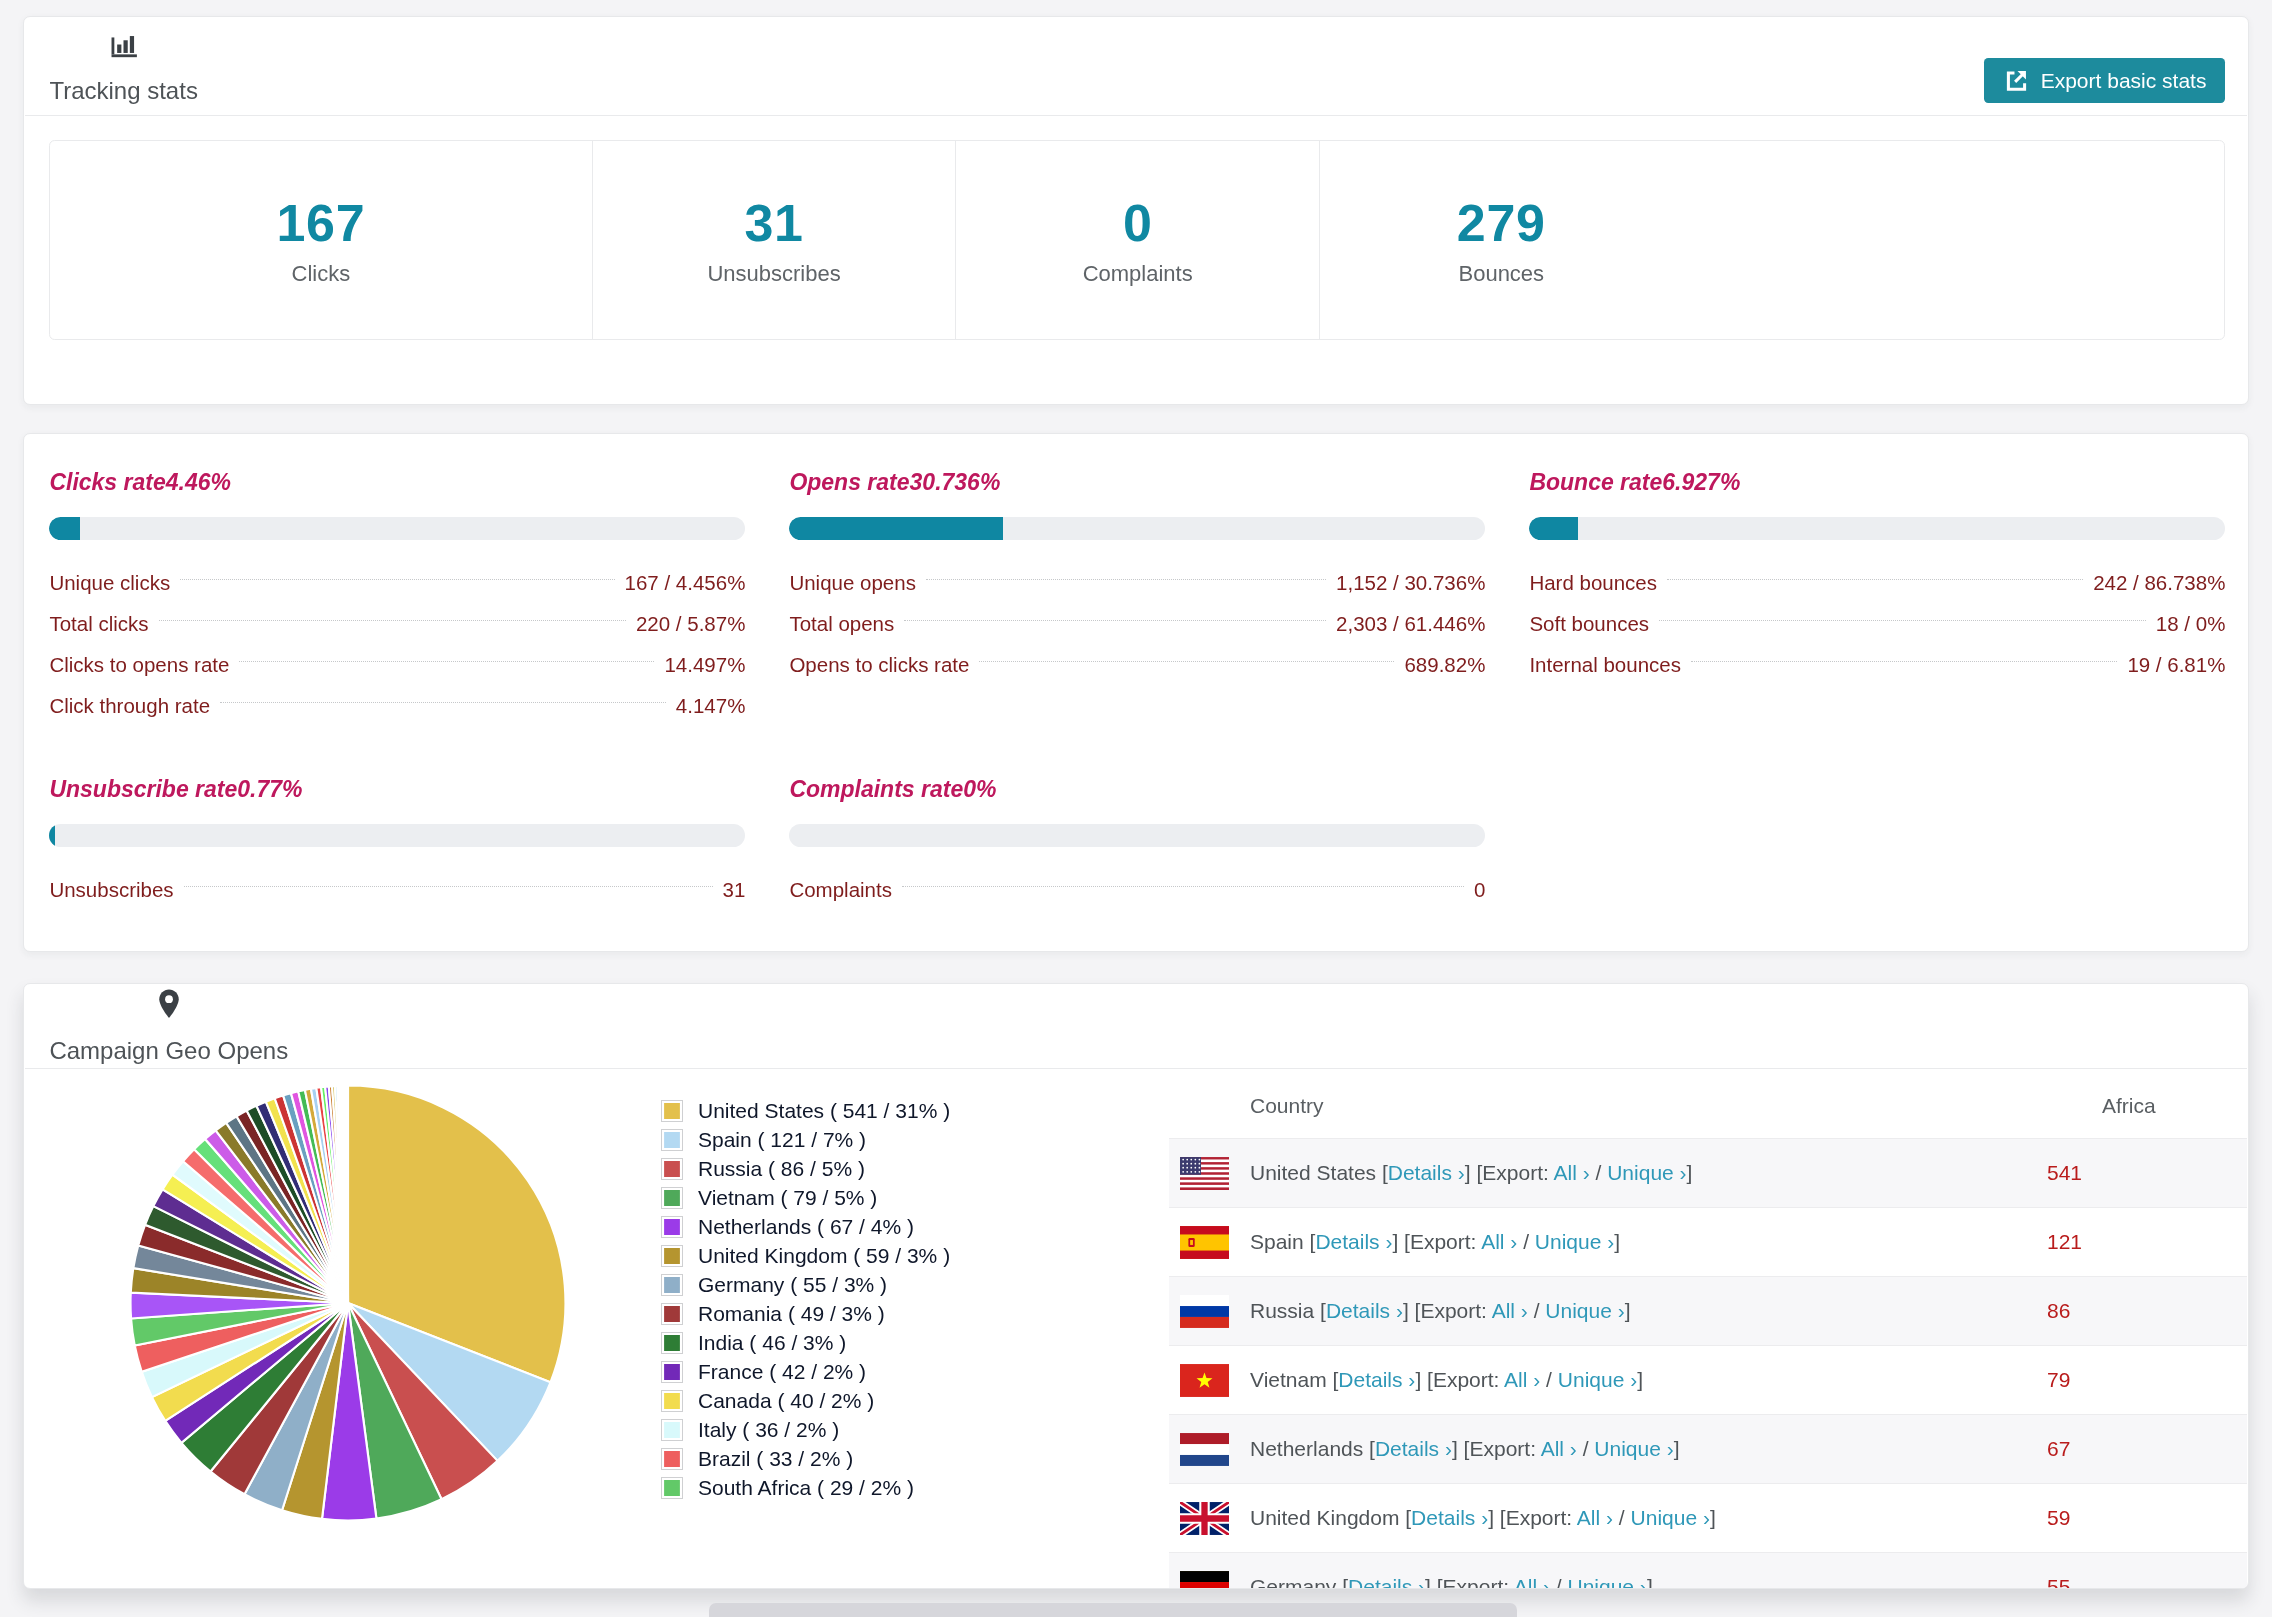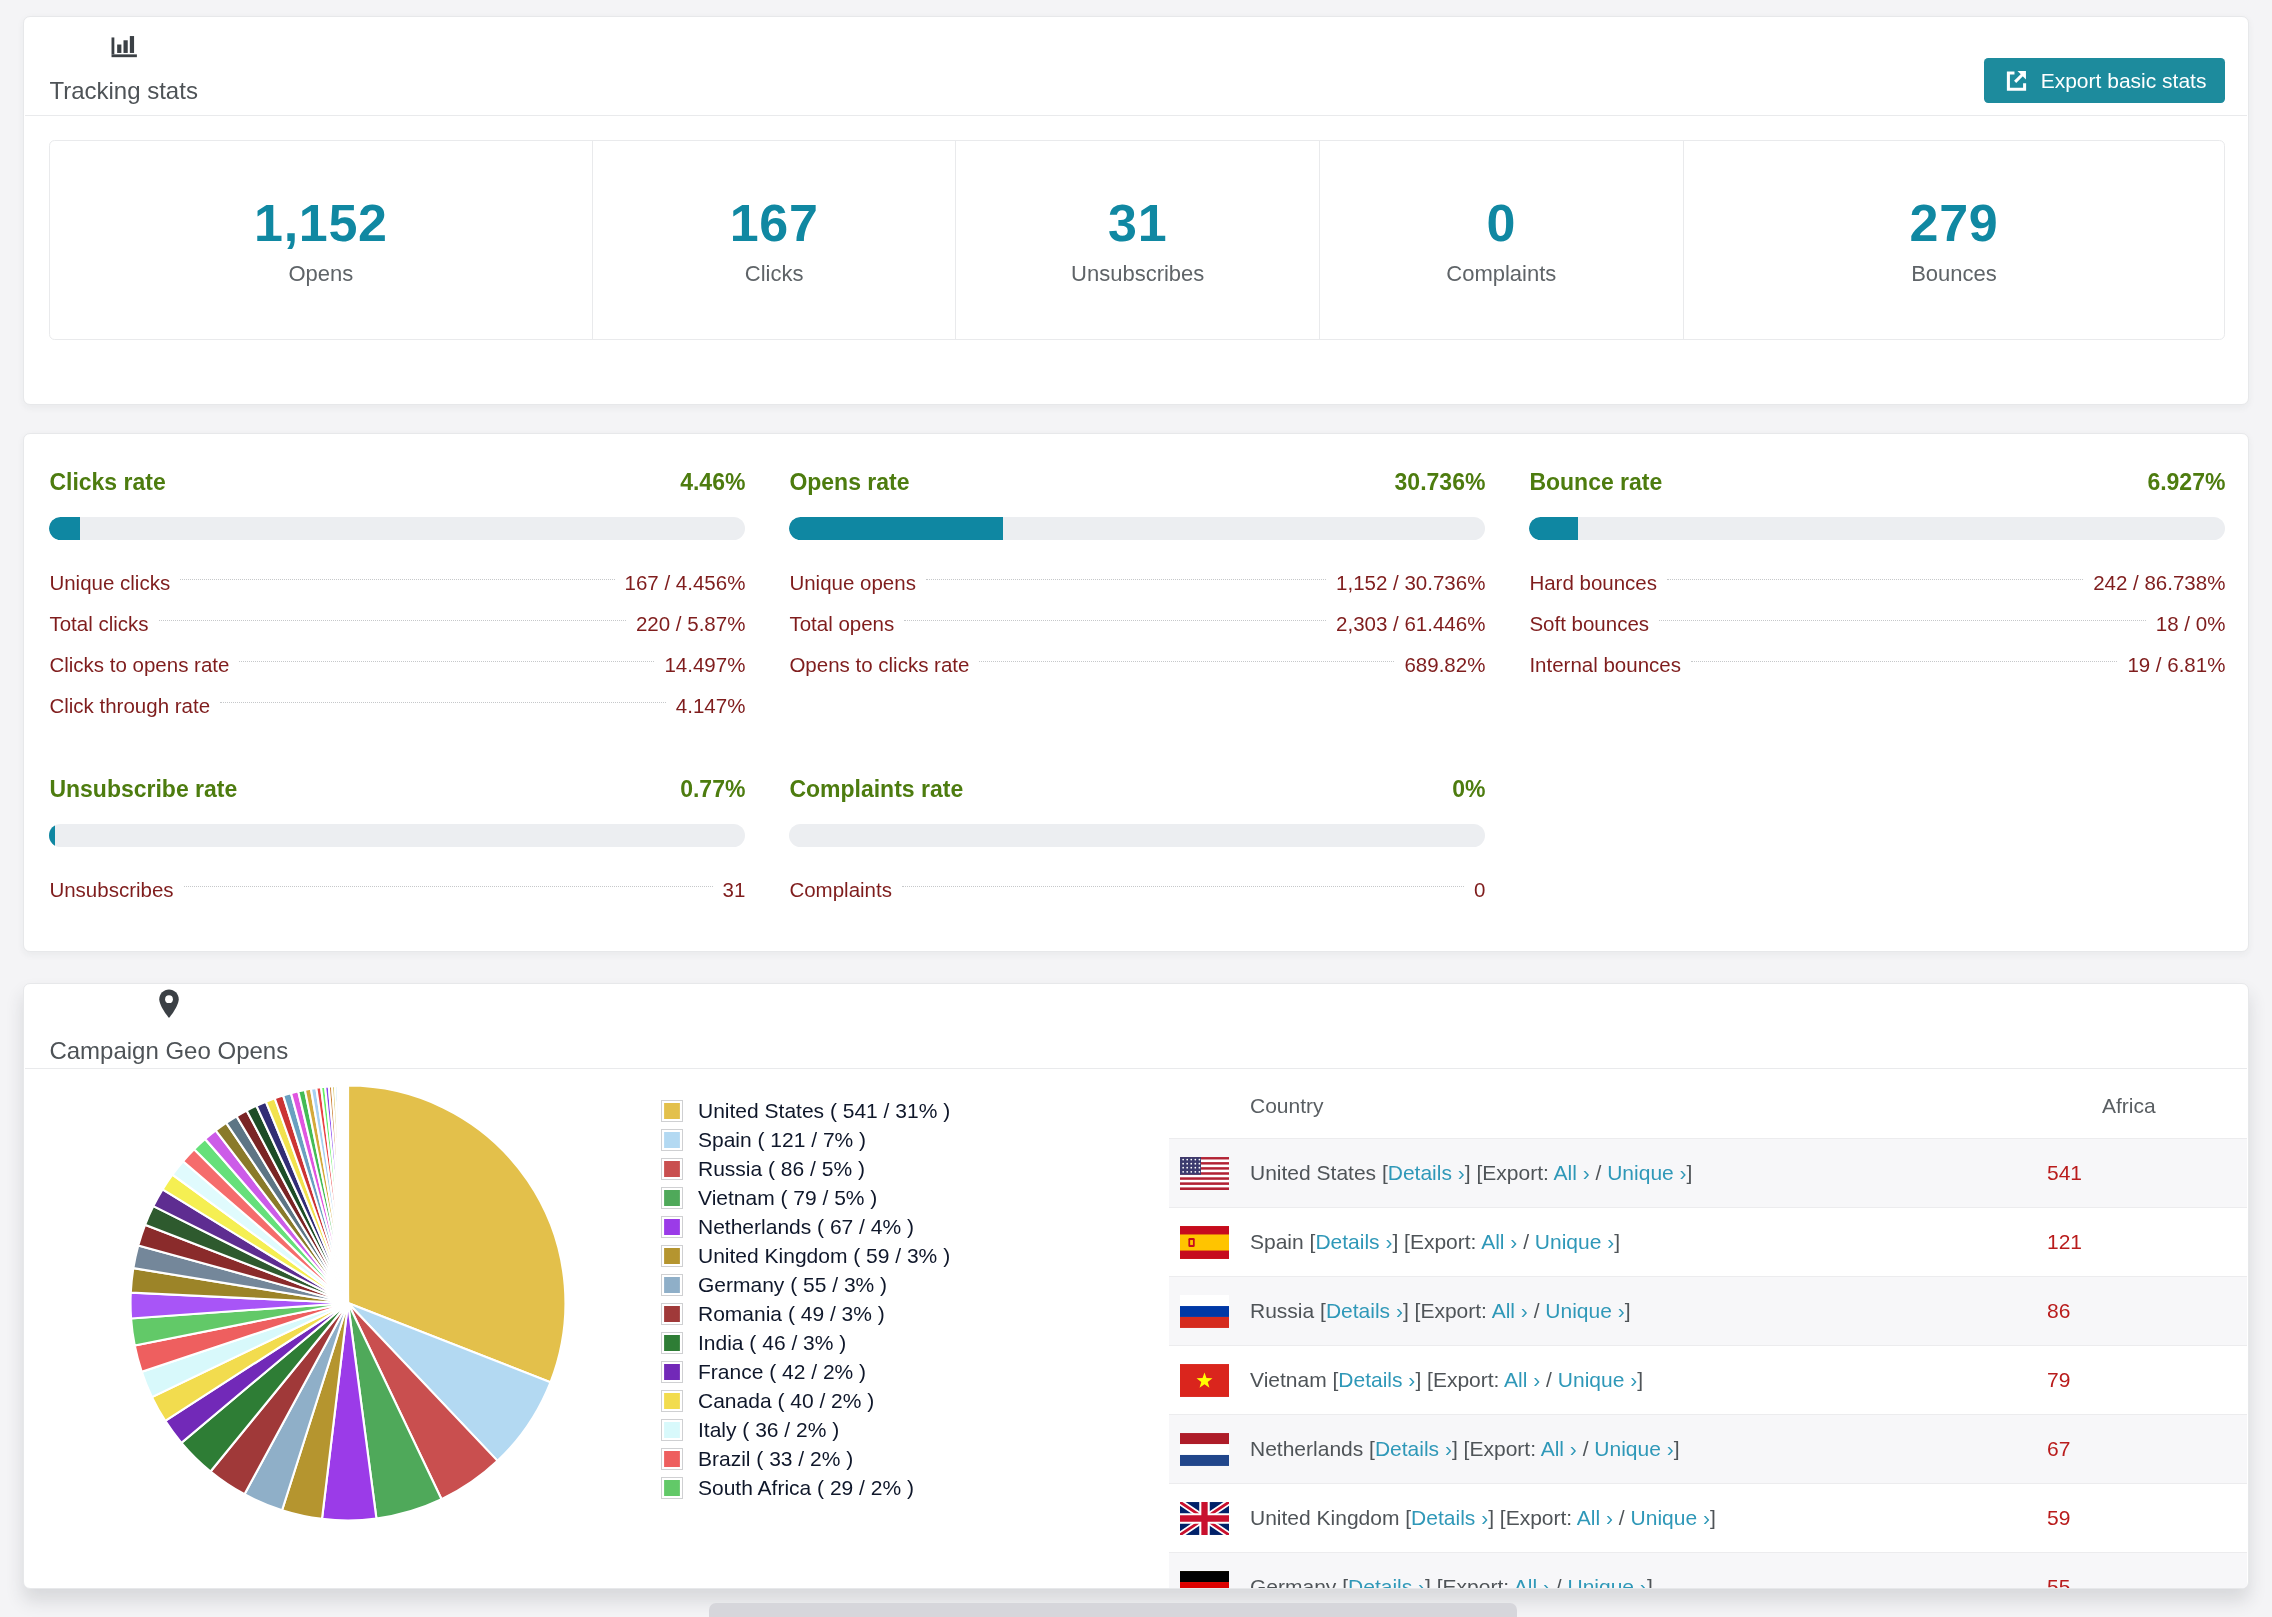--- a/index.html
+++ b/index.html
@@ -37,21 +37,21 @@
   .stat-cell{display:flex;flex-direction:column;align-items:center;justify-content:center;gap:8.5px;border-left:0.7px solid #e9eaec;}
   .stat-cell:first-child{border-left:none;}
   .stat-value{font-size:52px;font-weight:700;color:#1088a2;letter-spacing:0.7px;}
   .stat-label{font-size:22px;color:#5f6468;}
 
   .rates-grid{
     position:absolute;left:25.4px;right:22.6px;top:35px;
     display:grid;grid-template-columns:1fr 1fr 1fr;column-gap:44px;row-gap:49px;
     align-items:start;
   }
-  .rate-head{display:flex;justify-content:space-between;align-items:baseline;font-size:23px;font-weight:700;color:#4d7c0f;margin-bottom:21px;}
+  .rate-head{display:flex;justify-content:flex-start;align-items:baseline;font-size:23px;font-weight:700;color:#be185d;margin-bottom:21px;font-style:italic;}
   .rate-bar{height:23px;background:#eceef1;border-radius:12px;overflow:hidden;margin-bottom:22.6px;}
   .rate-bar-fill{height:100%;background:#0f87a2;border-radius:12px 0 0 12px;}
   .rate-row{display:flex;align-items:center;height:41px;font-size:20.5px;color:#7f1d1d;}
   .rate-row-label{white-space:nowrap;padding-right:10px;}
   .rate-row-dots{flex:1;border-bottom:1.4px dotted #c6c8ca;margin-bottom:6.4px;}
   .rate-row-value{white-space:nowrap;padding-left:10px;}
 
   .pie-svg{position:absolute;left:91px;top:86px;}
 
   .legend{position:absolute;left:637px;top:112px;}
@@ -98,24 +98,20 @@
           <path d="M17 9 H8 V33 H32 V24" fill="none" stroke="#fff" stroke-width="4.5"></path>
           <line x1="18" y1="22" x2="30" y2="10" stroke="#fff" stroke-width="4.5"></line>
           <polygon points="21.5,6 34,6 34,18.5" fill="#fff"></polygon>
         </svg>
       </span>
       <span>Export basic stats</span>
     </div>
   </div>
   <div class="divider" style="margin-top:-0.7px"></div>
   <div class="stats-strip">
-      <div class="stat-cell">
-        <div class="stat-value">1,152</div>
-        <div class="stat-label">Opens</div>
-      </div>
       <div class="stat-cell">
         <div class="stat-value">167</div>
         <div class="stat-label">Clicks</div>
       </div>
       <div class="stat-cell">
         <div class="stat-value">31</div>
         <div class="stat-label">Unsubscribes</div>
       </div>
       <div class="stat-cell">
         <div class="stat-value">0</div>

